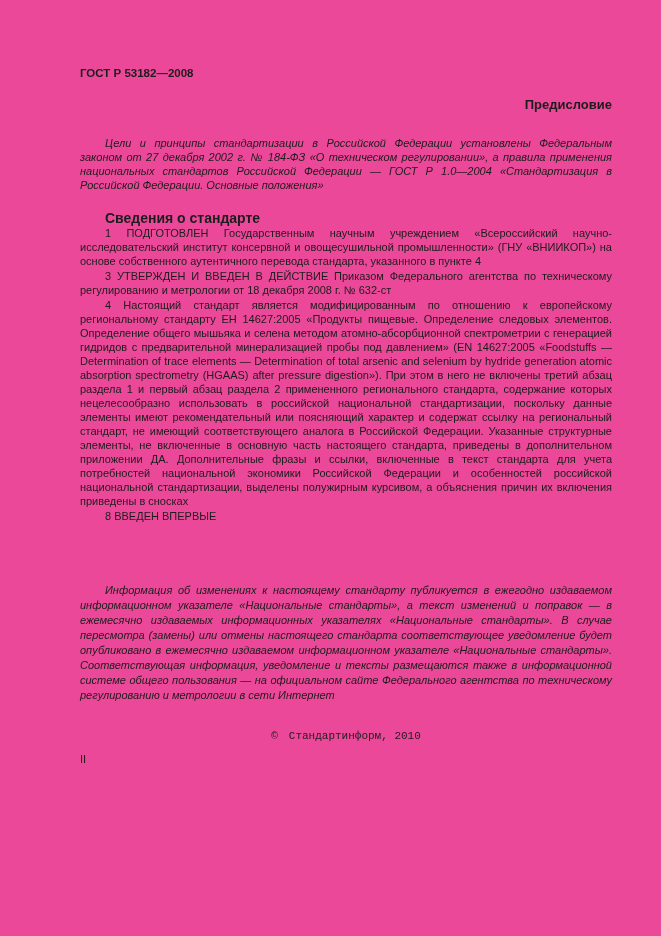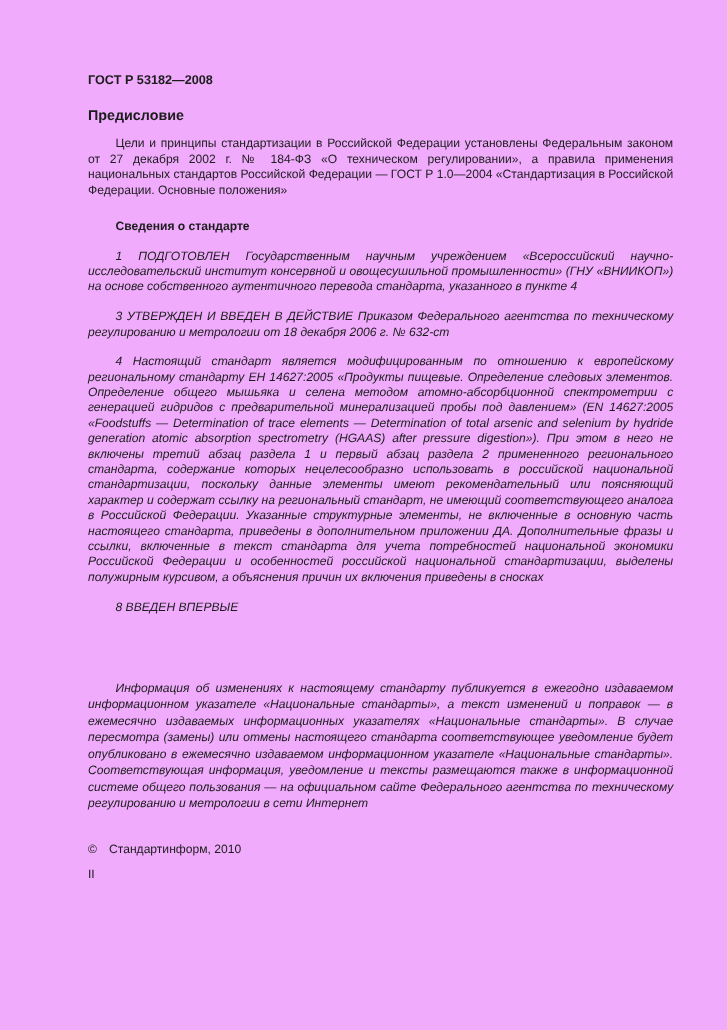--- a/index.html
+++ b/index.html
@@ -11,61 +11,62 @@
     width: 661px;
     height: 936px;
     font-family: "Liberation Sans", sans-serif;
     color: #1c1c1c;
   }
   .page {
     box-sizing: border-box;
     width: 661px;
     height: 936px;
     padding: 66px 49px 0 80px;
-    background: #f0abfc;
+    background: #ec4899;
     overflow: hidden;
   }
   .doc-header {
     font-size: 11.5px;
     font-weight: bold;
     line-height: 14px;
   }
   .doc-title {
     margin: 17px 0 0 0;
     font-size: 13px;
     font-weight: bold;
-    text-align: left;
+    text-align: right;
     line-height: 15px;
   }
   .para {
     margin: 0;
     font-size: 11px;
     line-height: 14px;
     text-align: justify;
     text-indent: 25px;
   }
-  .intro { margin-top: 12px; }
+  .intro { margin-top: 24px; font-style: italic; }
   .subheading {
     margin: 19px 0 0 0;
-    font-size: 11px;
+    font-size: 14px;
     font-weight: bold;
     line-height: 14px;
     text-indent: 25px;
   }
-  .item { margin-top: 13px; font-style: italic; }
+  .item { margin-top: 1px; }
   .notice {
     margin-top: 60px;
     font-style: italic;
     line-height: 15px;
   }
   .copyright {
     margin-top: 26px;
     font-size: 11px;
     line-height: 14px;
-    text-align: left;
+    text-align: center;
+    font-family: Liberation Mono, monospace;
   }
   .copyright .sym { margin-right: 11px; }
   .footer-note { margin-top: 16px; }
   .page-number {
     margin-top: 9px;
     font-size: 11px;
     line-height: 14px;
   }
 </style>
 </head>
@@ -77,21 +78,21 @@
 
   <h1 class="doc-title">Предисловие</h1>
 
   <p class="para intro">Цели и принципы стандартизации в Российской Федерации установлены Федеральным законом от 27 декабря 2002 г. № 184-ФЗ «О техническом регулировании», а правила применения национальных стандартов Российской Федерации — ГОСТ Р 1.0—2004 «Стандартизация в Российской Федерации. Основные положения»</p>
 
   <p class="subheading">Сведения о стандарте</p>
 
   <p class="para item">1 ПОДГОТОВЛЕН Государственным научным учреждением «Всероссийский научно-исследовательский институт консервной и овощесушильной промышленности» (ГНУ «ВНИИКОП») на основе собственного аутентичного перевода стандарта, указанного в пункте 4</p>
 
 
-  <p class="para item">3 УТВЕРЖДЕН И ВВЕДЕН В ДЕЙСТВИЕ Приказом Федерального агентства по техническому регулированию и метрологии от 18 декабря 2006 г. № 632-ст</p>
+  <p class="para item">3 УТВЕРЖДЕН И ВВЕДЕН В ДЕЙСТВИЕ Приказом Федерального агентства по техническому регулированию и метрологии от 18 декабря 2008 г. № 632-ст</p>
 
   <p class="para item">4 Настоящий стандарт является модифицированным по отношению к европейскому региональному стандарту ЕН 14627:2005 «Продукты пищевые. Определение следовых элементов. Определение общего мышьяка и селена методом атомно-абсорбционной спектрометрии с генерацией гидридов с предварительной минерализацией пробы под давлением» (EN 14627:2005 «Foodstuffs — Determination of trace elements — Determination of total arsenic and selenium by hydride generation atomic absorption spectrometry (HGAAS) after pressure digestion»). При этом в него не включены третий абзац раздела 1 и первый абзац раздела 2 примененного регионального стандарта, содержание которых нецелесообразно использовать в российской национальной стандартизации, поскольку данные элементы имеют рекомендательный или поясняющий характер и содержат ссылку на региональный стандарт, не имеющий соответствующего аналога в Российской Федерации. Указанные структурные элементы, не включенные в основную часть настоящего стандарта, приведены в дополнительном приложении ДА. Дополнительные фразы и ссылки, включенные в текст стандарта для учета потребностей национальной экономики Российской Федерации и особенностей российской национальной стандартизации, выделены полужирным курсивом, а объяснения причин их включения приведены в сносках</p>
 
   <p class="para item">8 ВВЕДЕН ВПЕРВЫЕ</p>
 
   <p class="para notice">Информация об изменениях к настоящему стандарту публикуется в ежегодно издаваемом информационном указателе «Национальные стандарты», а текст изменений и поправок — в ежемесячно издаваемых информационных указателях «Национальные стандарты». В случае пересмотра (замены) или отмены настоящего стандарта соответствующее уведомление будет опубликовано в ежемесячно издаваемом информационном указателе «Национальные стандарты». Соответствующая информация, уведомление и тексты размещаются также в информационной системе общего пользования — на официальном сайте Федерального агентства по техническому регулированию и метрологии в сети Интернет</p>
 
   <div class="copyright">
     <span class="sym">©</span><span>Стандартинформ, 2010</span>
   </div>

